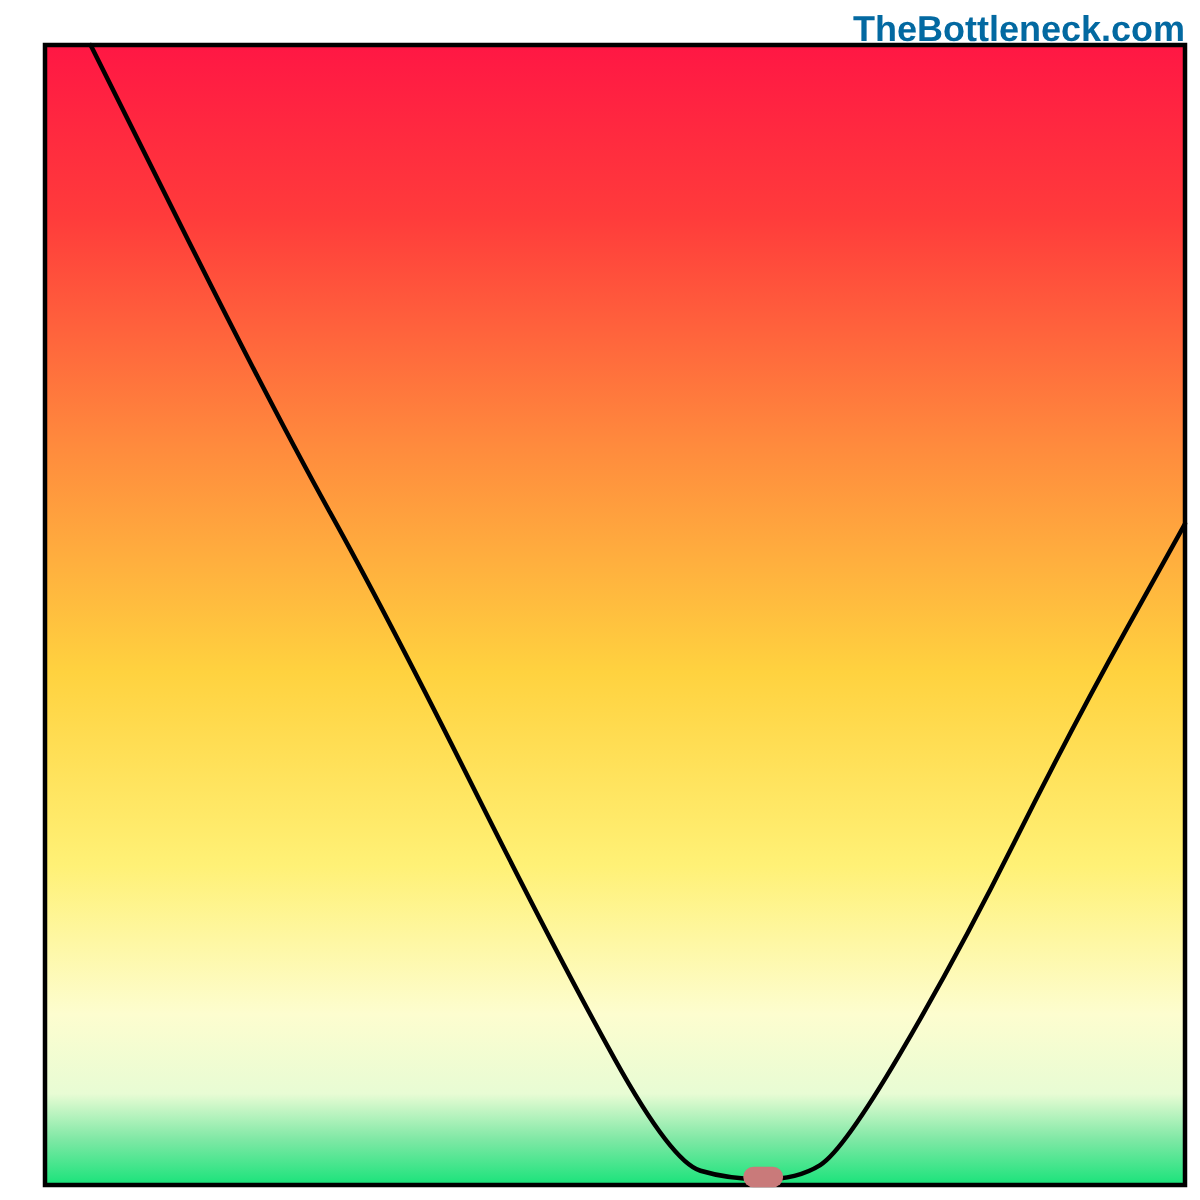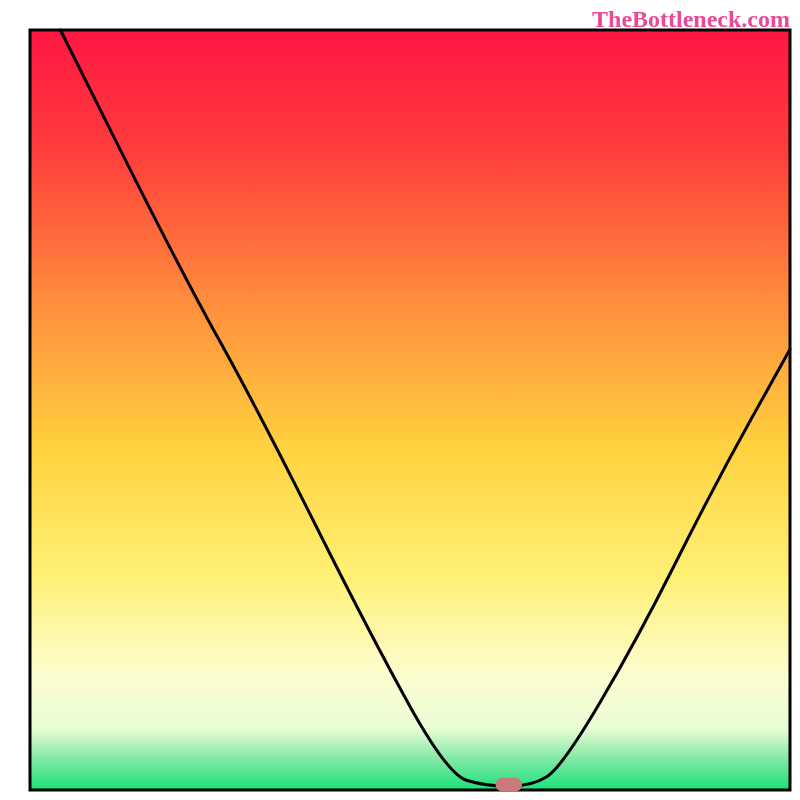--- a/index.html
+++ b/index.html
@@ -14,22 +14,22 @@
     position: relative;
     width: 800px;
     height: 800px;
   }
   .watermark {
     position: absolute;
     top: 6px;
     right: 10px;
     font-size: 24px;
     font-weight: bold;
-    color: #ec4899;
-    font-family: Liberation Serif, serif;
+    color: #0369a1;
+    font-family: Liberation Sans, sans-serif;
     z-index: 10;
   }
   svg {
     display: block;
   }
 </style>
 </head>
 <body>
 
 <div class="chart-container">

